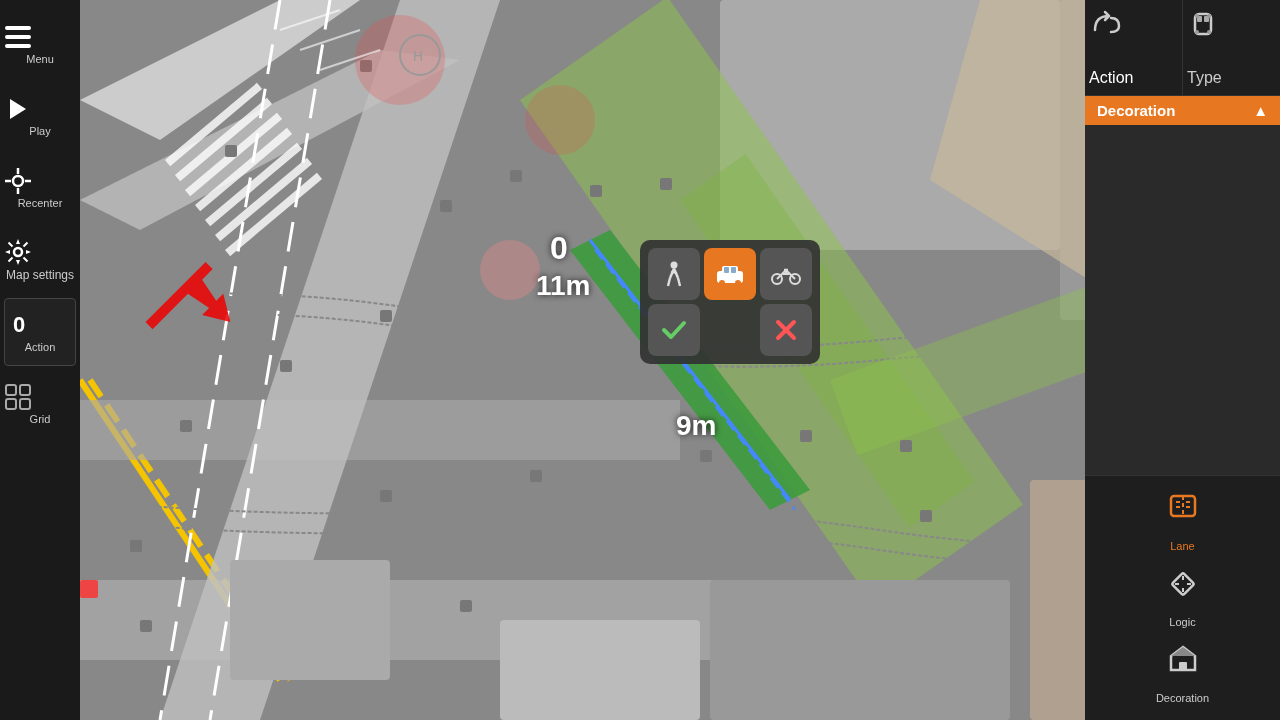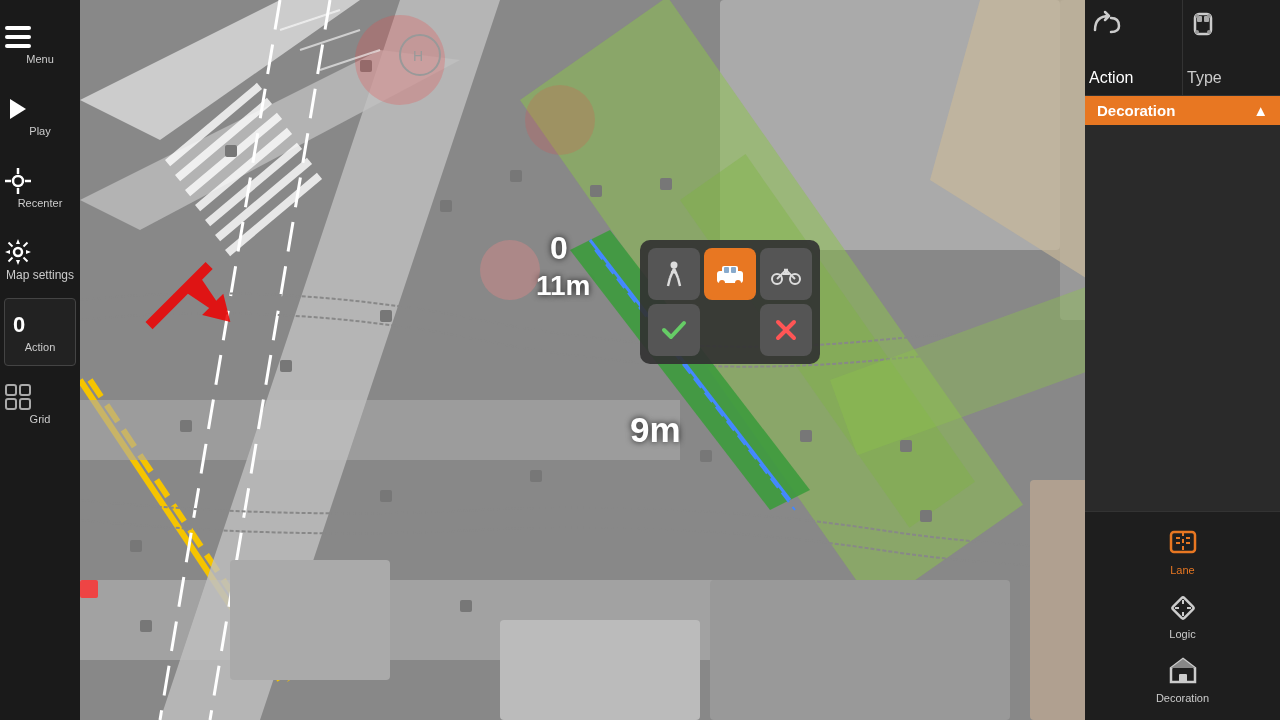--- a/index.html
+++ b/index.html
@@ -134,20 +134,21 @@
       display: flex;
       flex-direction: column;
       align-items: center;
       justify-content: center;
       width: 175px;
       padding: 8px 4px;
       color: #ccc;
       font-size: 11px;
       cursor: pointer;
       border-radius: 4px;
+      gap: 12px;
     }
     .bottom-tool-btn.active { color: #e87722; }
     .bottom-tool-icon { font-size: 24px; margin-bottom: 2px; }
 
     
     #popup-toolbar {
       position: absolute;
       top: 240px;
       left: 560px;
       background: rgba(50,50,50,0.92);
@@ -361,21 +362,21 @@
     </g>
 
     <circle cx="340" cy="55" r="20" fill="none" stroke="#999" stroke-width="2"></circle>
     <text x="333" y="61" fill="#999" font-size="14" font-family="Arial">H</text>
 
     <rect x="0" y="580" width="18" height="18" fill="#e44" rx="2"></rect>
   </svg>
 
   <div class="map-label" style="left:470px; top:230px; font-size:32px;">0</div>
   <div class="map-label" style="left:456px; top:270px; font-size:28px;">11m</div>
-  <div class="map-label" style="left:550px; top:410px; font-size:35px;">9m</div>
+  <div class="map-label" style="left:596px; top:410px; font-size:28px;">9m</div>
 
   <div id="popup-toolbar">
 
     <div class="popup-btn">
       <svg width="28" height="28" viewBox="0 0 28 28">
 
         <circle cx="14" cy="5" r="3.5" fill="#ddd"></circle>
         <line x1="14" y1="8.5" x2="10" y2="18" stroke="#ddd" stroke-width="2.5"></line>
         <line x1="14" y1="8.5" x2="18" y2="18" stroke="#ddd" stroke-width="2.5"></line>
         <line x1="10" y1="18" x2="8" y2="26" stroke="#ddd" stroke-width="2.5"></line>

